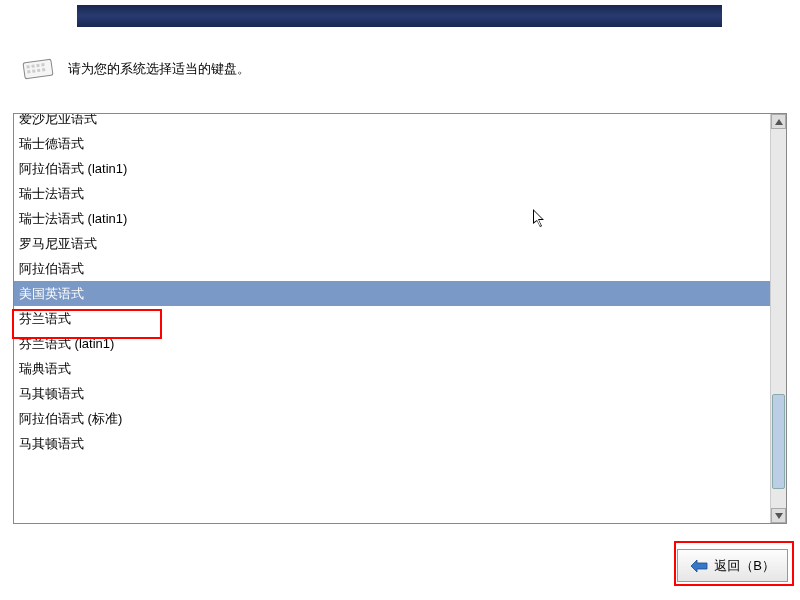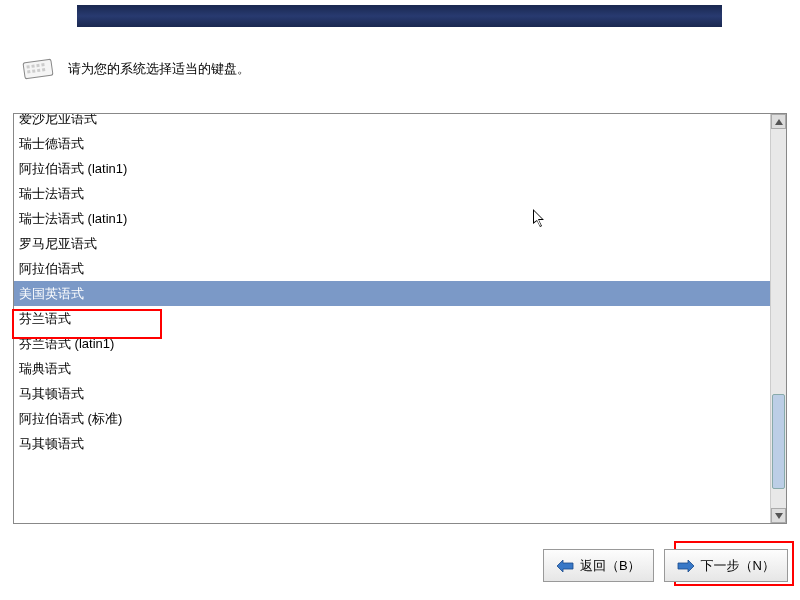--- a/index.html
+++ b/index.html
@@ -207,24 +207,18 @@
 <div class="highlight-box highlight-selected"></div>
 <div class="highlight-box highlight-next"></div>
 
 <div class="button-row">
   <button class="btn">
     <svg class="arrow-svg" viewBox="0 0 18 14">
       <path d="M7 1 L1 7 L7 13 L7 10 L17 10 L17 4 L7 4 Z" fill="#3878c7" stroke="#1a4a8a" stroke-width="0.8"></path>
     </svg>
     <span>返回（B）</span>
   </button>
-  <button class="btn">
-    <svg class="arrow-svg" viewBox="0 0 18 14">
-      <path d="M11 1 L17 7 L11 13 L11 10 L1 10 L1 4 L11 4 Z" fill="#3878c7" stroke="#1a4a8a" stroke-width="0.8"></path>
-    </svg>
-    <span>下一步（N）</span>
-  </button>
 </div>
 
 <svg class="cursor" viewBox="0 0 14 20">
   <path d="M0 0 L0 15 L4 12 L7 18 L9 17 L6 11 L11 11 Z" fill="#000"></path>
   <path d="M1 2 L1 13 L4 11 L7 17 L8 16.5 L5 10 L9 10 Z" fill="#fff"></path>
 </svg>
 
 </body></html>

